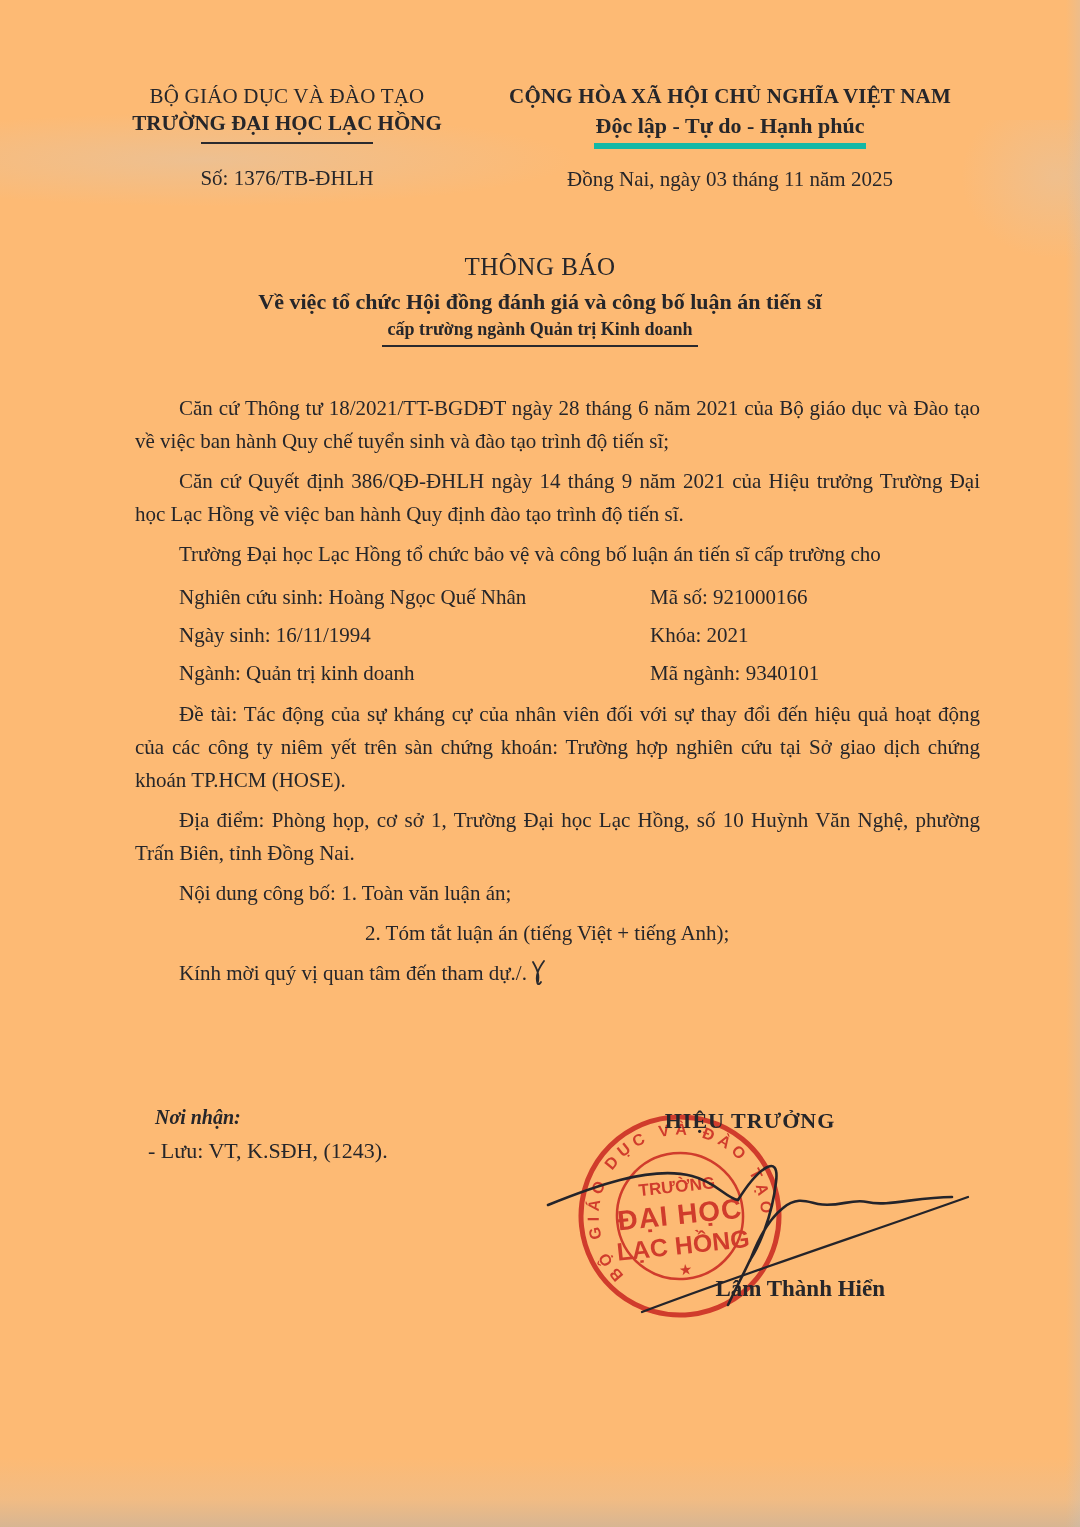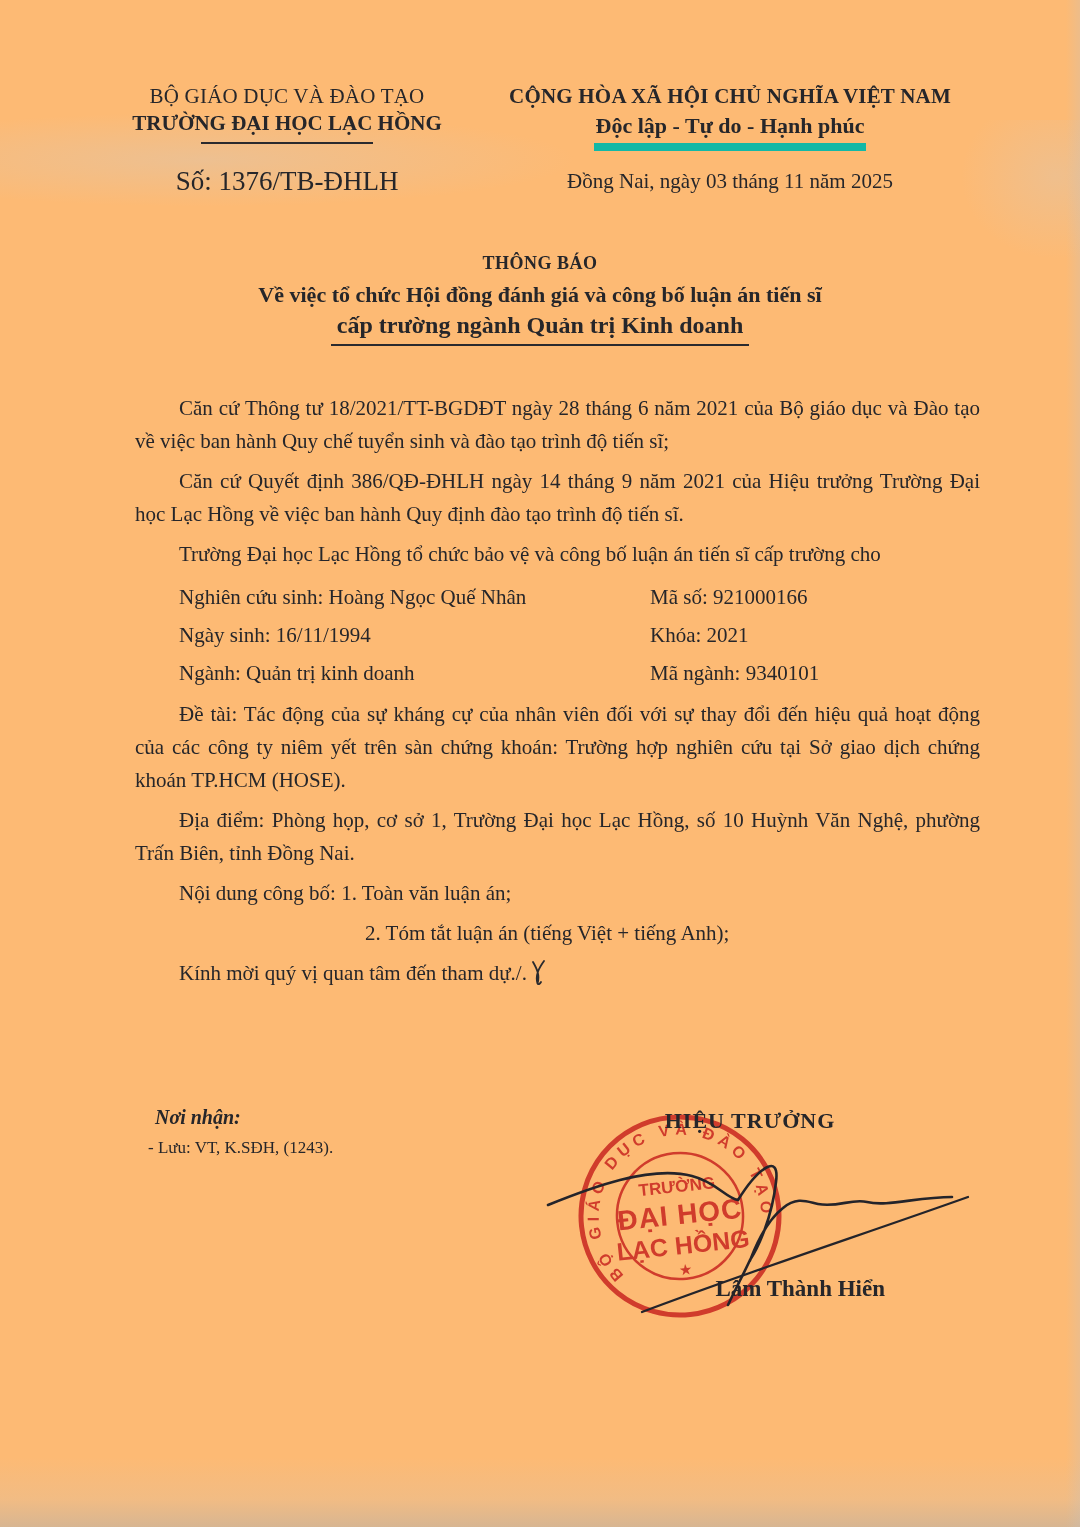--- a/index.html
+++ b/index.html
@@ -22,48 +22,48 @@
     background:linear-gradient(to bottom,rgba(190,196,202,0) 0%,rgba(190,196,202,.18) 60%,rgba(170,176,182,.45) 100%);}
   .smudge.right-edge{right:0;top:0;width:14px;height:100%;
     background:linear-gradient(to right,rgba(190,196,202,0),rgba(190,196,202,.25));}
 
   
   .hdr{position:absolute;top:84px;left:0;width:100%;}
   .hdr-left{position:absolute;left:112px;top:0;width:350px;text-align:center;}
   .hdr-left .l1{font-size:21px;letter-spacing:.2px;}
   .hdr-left .l2{font-size:21px;font-weight:bold;margin-top:2px;}
   .hdr-left .rule{display:block;margin:6px auto 0;width:172px;border-bottom:2px solid #2a2a2e;}
-  .hdr-left .num{font-size:27px;margin-top:22px;}
+  .hdr-left .num{font-size:21px;margin-top:22px;}
   .hdr-right{position:absolute;left:468px;top:0;width:524px;text-align:center;}
   .hdr-right .l1{font-size:21px;font-weight:bold;letter-spacing:.2px;}
   .hdr-right .l2{display:inline-block;font-size:22px;font-weight:bold;margin-top:4px;
-    border-bottom:8px solid #14b8a6;padding:0 2px 4px;}
+    border-bottom:6px solid #14b8a6;padding:0 2px 4px;}
   .hdr-right .date{font-size:21px;margin-top:18px;}
 
   
   .titleblock{position:absolute;top:253px;left:0;width:100%;text-align:center;}
-  .titleblock .main{font-size:18px;font-weight:bold;letter-spacing:.5px;}
+  .titleblock .main{font-size:25px;font-weight:normal;letter-spacing:.5px;}
   .titleblock .sub1{font-size:22px;font-weight:bold;margin-top:8px;}
-  .titleblock .sub2{display:inline-block;font-size:24px;font-weight:bold;margin-top:4px;
+  .titleblock .sub2{display:inline-block;font-size:18px;font-weight:bold;margin-top:4px;
     border-bottom:2px solid #2a2a2e;padding:0 6px 5px;}
 
   
   .body{position:absolute;top:392px;left:135px;width:845px;font-size:21px;line-height:33px;}
   .body p{margin:0 0 7px;text-indent:44px;}
   .body p.justify{text-align:justify;}
   .info-row{position:relative;padding-left:44px;height:38px;line-height:38px;}
   .info-row .right{position:absolute;left:515px;top:0;}
   .info-block{margin:2px 0 6px;}
   .list-item{margin:0 0 7px;padding-left:230px;text-indent:0 !important;}
   .kinhmoi{white-space:nowrap;}
   .flourish{display:inline-block;vertical-align:-6px;margin-left:2px;}
 
   
   .noinhan-label{position:absolute;left:155px;top:1106px;font-size:20px;font-weight:bold;font-style:italic;}
-  .noinhan-line{position:absolute;left:148px;top:1138px;font-size:17px;}
+  .noinhan-line{position:absolute;left:148px;top:1138px;font-size:22px;}
   .signer-title{position:absolute;left:620px;top:1108px;width:260px;text-align:center;
     font-size:22px;font-weight:bold;letter-spacing:1px;z-index:3;}
   .signer-name{position:absolute;left:615px;top:1276px;width:270px;text-align:right;
     font-size:23px;font-weight:bold;z-index:4;font-family:Liberation Serif, serif;}
   .stamp{position:absolute;left:576px;top:1112px;width:208px;height:208px;
     transform:rotate(-6deg);opacity:.93;z-index:2;}
   .signature{position:absolute;left:520px;top:1140px;width:470px;height:190px;z-index:5;}
 </style>
 </head>
 <body>

